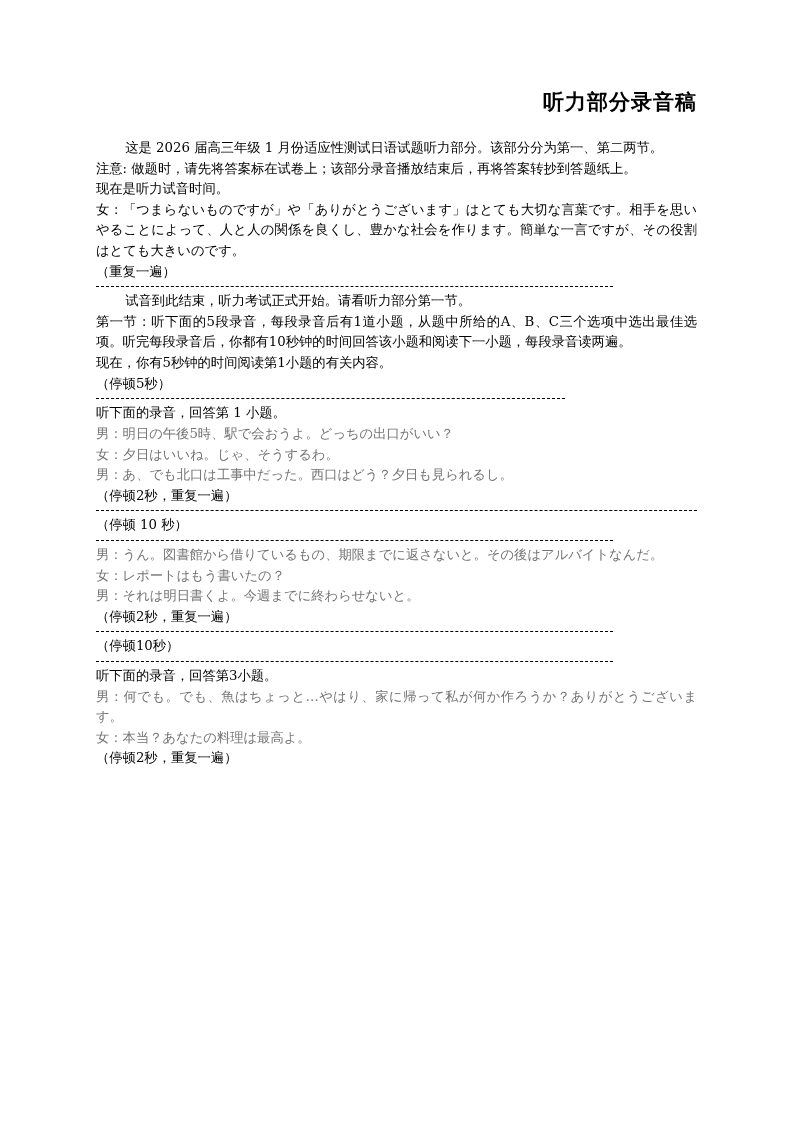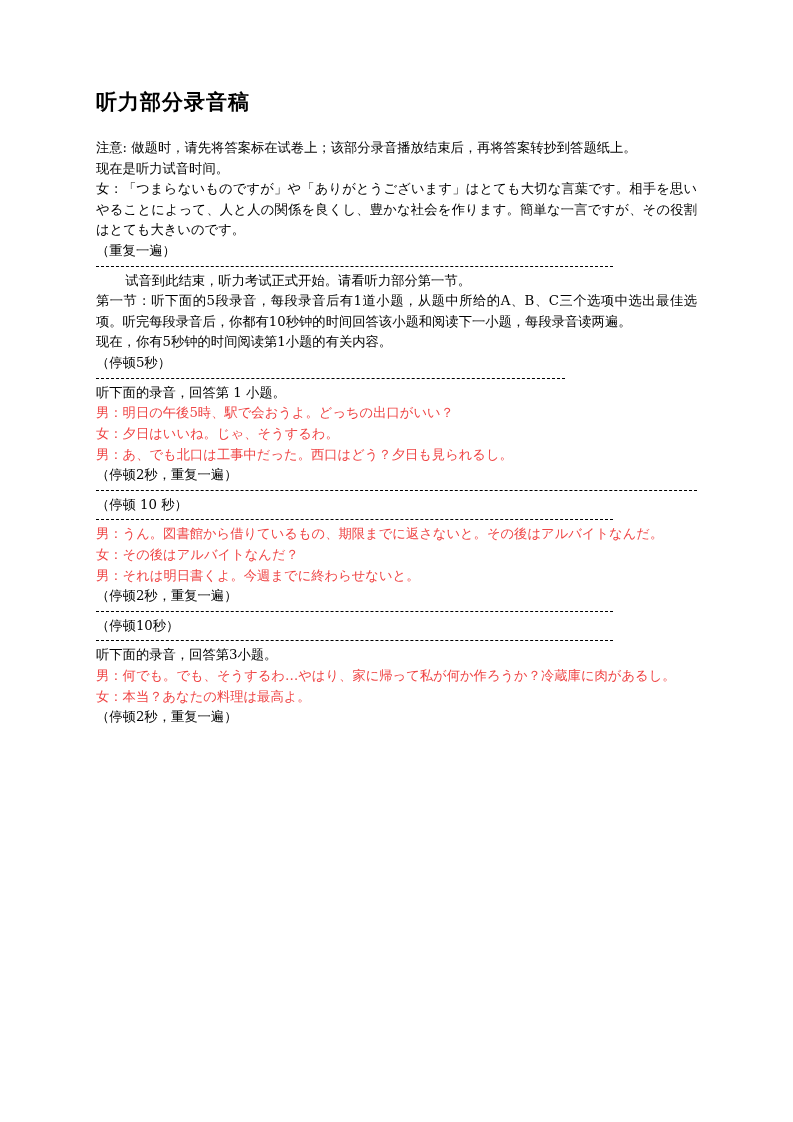--- a/index.html
+++ b/index.html
@@ -14,40 +14,40 @@
     color: #000000;
   }
   .page {
     position: relative;
     width: 793px;
     height: 1122px;
     box-sizing: border-box;
     padding: 88px 96px 60px 96px;
   }
   .doc-title {
-    text-align: left;
+    text-align: right;
     font-family: "DejaVu Serif", "Liberation Serif", serif;
     font-weight: bold;
     font-size: 21px;
     letter-spacing: 1px;
     margin: 0 0 22px 0;
   }
   .para {
     font-family: "DejaVu Serif", "Liberation Serif", serif;
     font-size: 13.3px;
     line-height: 1.55;
     margin: 0;
     text-align: justify;
     text-justify: inter-ideograph;
   }
   .indent {
     text-indent: 2.2em;
   }
   .red {
-    color: #ef4444;
+    color: #737373;
   }
   .rule {
     border: none;
     border-top: 1px dashed #000;
     margin: 4px 0 4px 0;
     height: 0;
   }
   .rule.mid {
     width: 78%;
   }
@@ -60,20 +60,21 @@
 </style>
 </head>
 <body>
 
 <div class="page">
 
   <h1 class="doc-title">听力部分录音稿</h1>
 
   <div class="body">
 
+    <p class="para indent">这是 2026 届高三年级 1 月份适应性测试日语试题听力部分。该部分分为第一、第二两节。</p>
     <p class="para">注意: 做题时，请先将答案标在试卷上；该部分录音播放结束后，再将答案转抄到答题纸上。</p>
     <p class="para">现在是听力试音时间。</p>
     <p class="para">女：「つまらないものですが」や「ありがとうございます」はとても大切な言葉です。相手を思いやることによって、人と人の関係を良くし、豊かな社会を作ります。簡単な一言ですが、その役割はとても大きいのです。</p>
     <p class="para">（重复一遍）</p>
 
     <hr class="rule long">
 
     <p class="para indent">试音到此结束，听力考试正式开始。请看听力部分第一节。</p>
     <p class="para">第一节：听下面的5段录音，每段录音后有1道小题，从题中所给的A、B、C三个选项中选出最佳选项。听完每段录音后，你都有10秒钟的时间回答该小题和阅读下一小题，每段录音读两遍。</p>
     <p class="para">现在，你有5秒钟的时间阅读第1小题的有关内容。</p>
@@ -87,29 +88,29 @@
     <p class="para red">男：あ、でも北口は工事中だった。西口はどう？夕日も見られるし。</p>
     <p class="para">（停顿2秒，重复一遍）</p>
 
     <hr class="rule full">
 
     <p class="para">（停顿 10 秒）</p>
 
     <hr class="rule long">
 
     <p class="para red">男：うん。図書館から借りているもの、期限までに返さないと。その後はアルバイトなんだ。</p>
-    <p class="para red">女：その後はアルバイトなんだ？</p>
+    <p class="para red">女：レポートはもう書いたの？</p>
     <p class="para red">男：それは明日書くよ。今週までに終わらせないと。</p>
     <p class="para">（停顿2秒，重复一遍）</p>
 
     <hr class="rule long">
 
     <p class="para">（停顿10秒）</p>
 
     <hr class="rule long">
 
     <p class="para">听下面的录音，回答第3小题。</p>
-    <p class="para red">男：何でも。でも、そうするわ…やはり、家に帰って私が何か作ろうか？冷蔵庫に肉があるし。</p>
+    <p class="para red">男：何でも。でも、魚はちょっと…やはり、家に帰って私が何か作ろうか？ありがとうございます。</p>
     <p class="para red">女：本当？あなたの料理は最高よ。</p>
     <p class="para">（停顿2秒，重复一遍）</p>
 
   </div>
 </div>
 
 </body></html>

